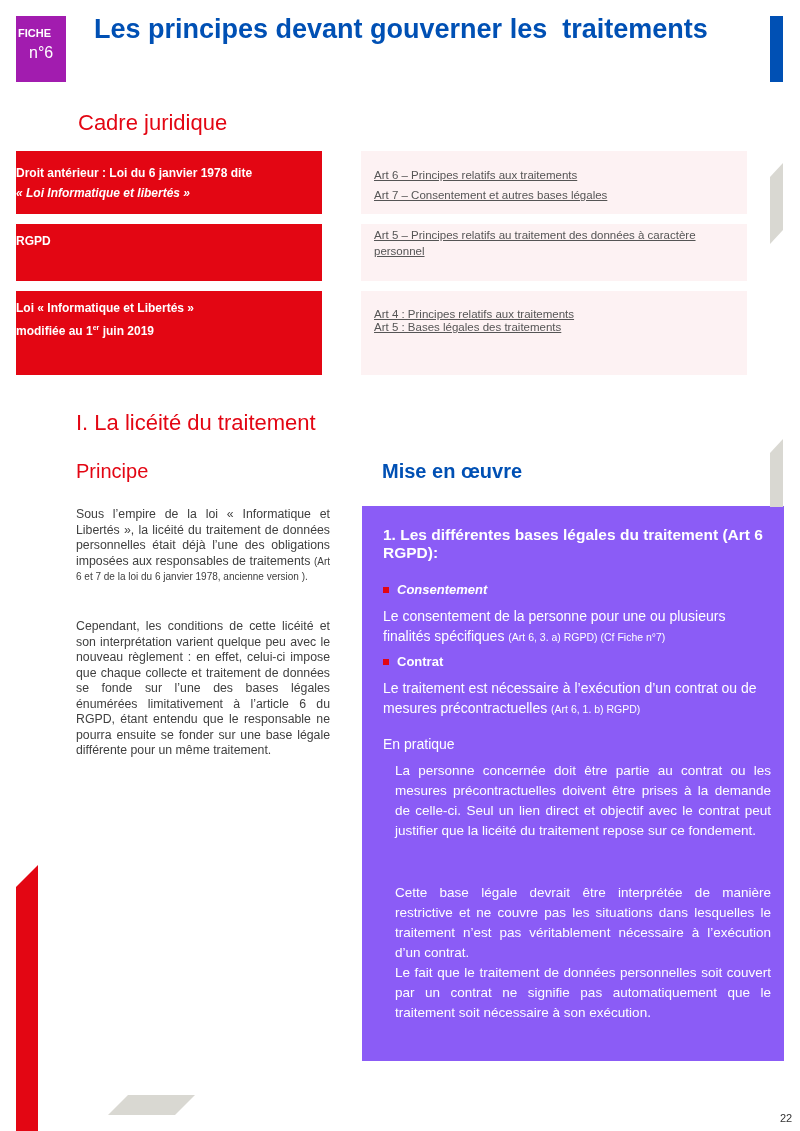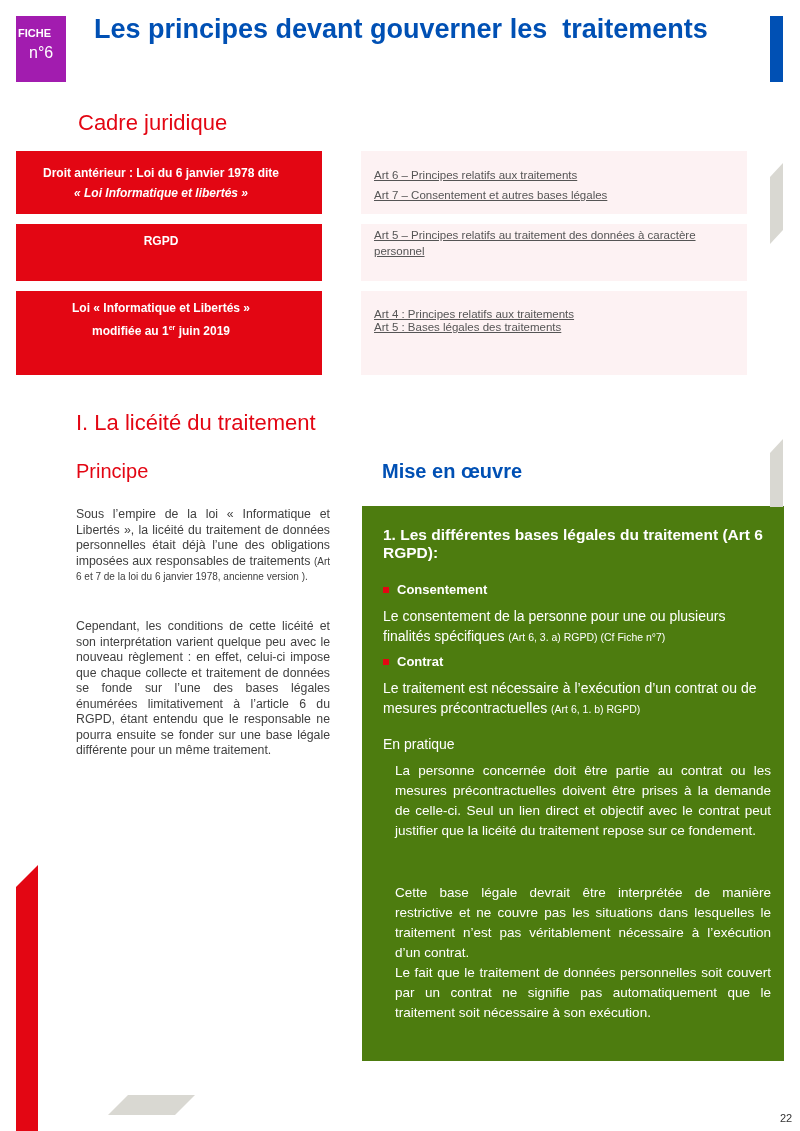--- a/index.html
+++ b/index.html
@@ -24,21 +24,21 @@
   }
   .blue-bar { left: 770px; top: 16px; width: 13px; height: 66px; background: #0050b4; }
 
   
   .h-red { color: #e30613; font-size: 22px; }
   .cadre-title { left: 78px; top: 110px; }
 
   
   .row-left {
     left: 16px; width: 306px; background: #e30613; color: #fff;
-    font-weight: bold; font-size: 12px; text-align: center; box-sizing: border-box;
+    font-weight: bold; font-size: 12px; text-align: left; box-sizing: border-box;
     padding-right: 16px;
   }
   .row-right {
     left: 361px; width: 386px; background: #fdf2f3; box-sizing: border-box;
     padding-left: 13px; font-size: 11.5px; color: #555;
   }
   .row-right a { color: #555; text-decoration: underline; display: block; }
   .italic { font-style: italic; }
   sup { font-size: 7px; }
 
@@ -49,21 +49,21 @@
 
   
   .body-left {
     left: 76px; width: 254px; font-size: 12.3px; line-height: 15.5px; color: #404040;
     text-align: justify;
   }
   .small { font-size: 10px; }
 
   
   .blue-box {
-    left: 362px; top: 506px; width: 422px; height: 555px; background: #4d7c0f;
+    left: 362px; top: 506px; width: 422px; height: 555px; background: #8b5cf6;
     color: #fff; box-sizing: border-box;
   }
   .blue-box .heading {
     position: absolute; left: 21px; top: 20px; width: 390px;
     font-size: 15.5px; font-weight: bold; line-height: 18px;
   }
   .bullet-label {
     position: absolute; left: 21px; font-size: 13px; font-weight: bold;
   }
   .bullet-label .sq {
@@ -123,21 +123,21 @@
 <div class="abs mise-title">Mise en œuvre</div>
 
 <div class="abs body-left" style="top:507px;">
   <span>Sous l’empire de la loi « Informatique et Libertés », la licéité du traitement de données personnelles était déjà l’une des obligations imposées aux responsables de traitements </span><span class="small">(Art 6 et 7 de la loi du 6 janvier 1978, ancienne version ).</span>
 </div>
 <div class="abs body-left" style="top:619px;">Cependant, les conditions de cette licéité et son interprétation varient quelque peu avec le nouveau règlement : en effet, celui-ci impose que chaque collecte et traitement de données se fonde sur l’une des bases légales énumérées limitativement à l’article 6 du RGPD, étant entendu que le responsable ne pourra ensuite se fonder sur une base légale différente pour un même traitement.</div>
 
 <div class="abs blue-box">
   <div class="heading">1.  Les différentes bases légales du traitement (Art 6 RGPD):</div>
 
-  <div class="bullet-label" style="top:76px;">
+  <div class="bullet-label" style="top:76px;font-style:italic;">
     <span class="sq"></span><span>Consentement</span>
   </div>
   <div class="bb-text" style="top:100px;">
     <span>Le consentement de la personne pour une ou plusieurs finalités spécifiques </span><span class="small">(Art 6, 3. a) RGPD) (Cf Fiche n°7)</span>
   </div>
 
   <div class="bullet-label" style="top:148px;">
     <span class="sq"></span><span>Contrat</span>
   </div>
   <div class="bb-text" style="top:172px;">

